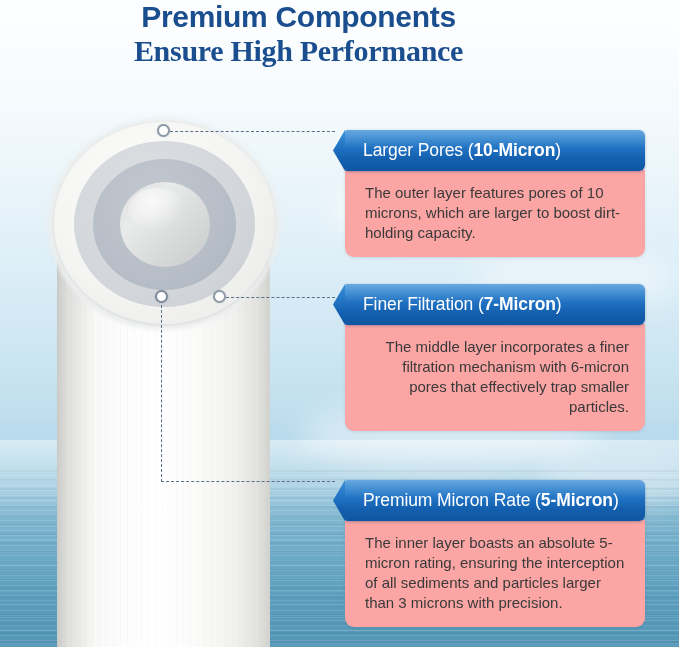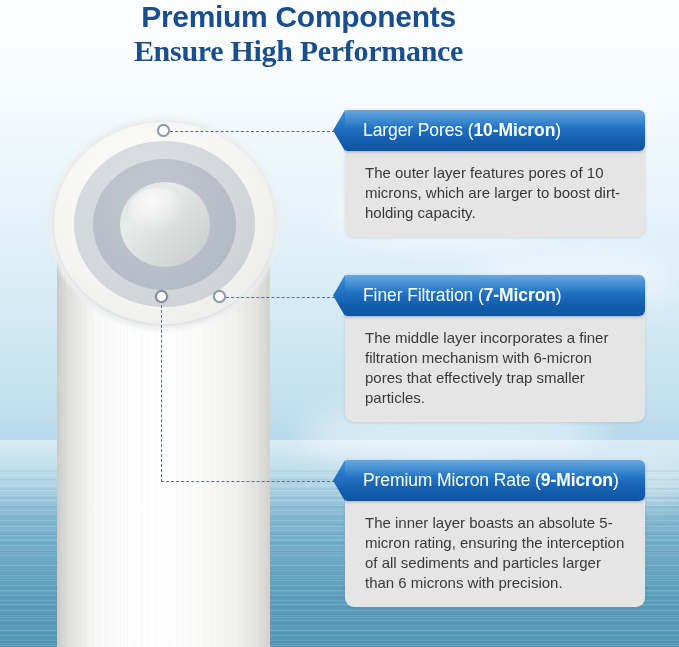--- a/index.html
+++ b/index.html
@@ -152,50 +152,50 @@
 
   
   .card{position:absolute;left:333px;width:312px;}
 
   .card-head{
     position:relative;margin-left:12px;height:41px;
     background:linear-gradient(to bottom,
       #3d8fd6 0%, #2f84d0 18%, #1f6fc0 48%, #135fae 72%, #0f55a1 100%);
     border-radius:2px 6px 6px 2px;
     box-shadow:0 1px 3px rgba(20,60,110,.35);
-    display:flex;align-items:center;
+    display:flex;align-items:center;margin-top:20px;
   }
   .card-head::before{ 
     content:"";position:absolute;left:-12px;top:0;width:12px;height:41px;
     background:linear-gradient(to bottom,
       #3d8fd6 0%, #2f84d0 18%, #1f6fc0 48%, #135fae 72%, #0f55a1 100%);
     clip-path:polygon(100% 0,100% 100%,0 50%);
   }
   .card-head-gloss{
     position:absolute;left:0;top:0;right:0;height:18px;
     background:linear-gradient(to bottom,rgba(255,255,255,.22),rgba(255,255,255,0));
     border-radius:2px 6px 0 0;pointer-events:none;
   }
   .card-title{
     position:relative;z-index:2;color:#ffffff;font-size:17.5px;
     padding-left:18px;white-space:nowrap;letter-spacing:-0.1px;
   }
   .card-title b{font-weight:bold;}
 
   .card-body{
     margin-left:12px;margin-top:-1px;
-    background:#e5e5e5;
+    background:#fca5a5;
     border-radius:0 0 9px 9px;
     padding:13px 16px 14px 20px;
     color:#3a3a3a;font-size:15px;line-height:20px;
     box-shadow:0 1px 3px rgba(90,100,115,.18);
   }
 
   .card1{top:110px;}
-  .card2{top:275px;}
+  .card2{top:264px;text-align:right;}
   .card3{top:460px;}
 </style>
 </head>
 <body>
 
 <div id="stage">
 
   <div class="bg-sky"></div>
   <div class="cloud c1"></div>
   <div class="cloud c2"></div>
@@ -245,18 +245,18 @@
     <div class="card-head">
       <div class="card-head-gloss"></div>
       <div class="card-title"><span>Finer Filtration (</span><b>7-Micron</b><span>)</span></div>
     </div>
     <div class="card-body">The middle layer incorporates a finer filtration mechanism with 6-micron pores that effectively trap smaller particles.</div>
   </div>
 
   <div class="card card3">
     <div class="card-head">
       <div class="card-head-gloss"></div>
-      <div class="card-title"><span>Premium Micron Rate (</span><b>9-Micron</b><span>)</span></div>
+      <div class="card-title"><span>Premium Micron Rate (</span><b>5-Micron</b><span>)</span></div>
     </div>
-    <div class="card-body">The inner layer boasts an absolute 5-micron rating, ensuring the interception of all sediments and particles larger than 6 microns with precision.</div>
+    <div class="card-body">The inner layer boasts an absolute 5-micron rating, ensuring the interception of all sediments and particles larger than 3 microns with precision.</div>
   </div>
 
 </div>
 
 </body></html>

